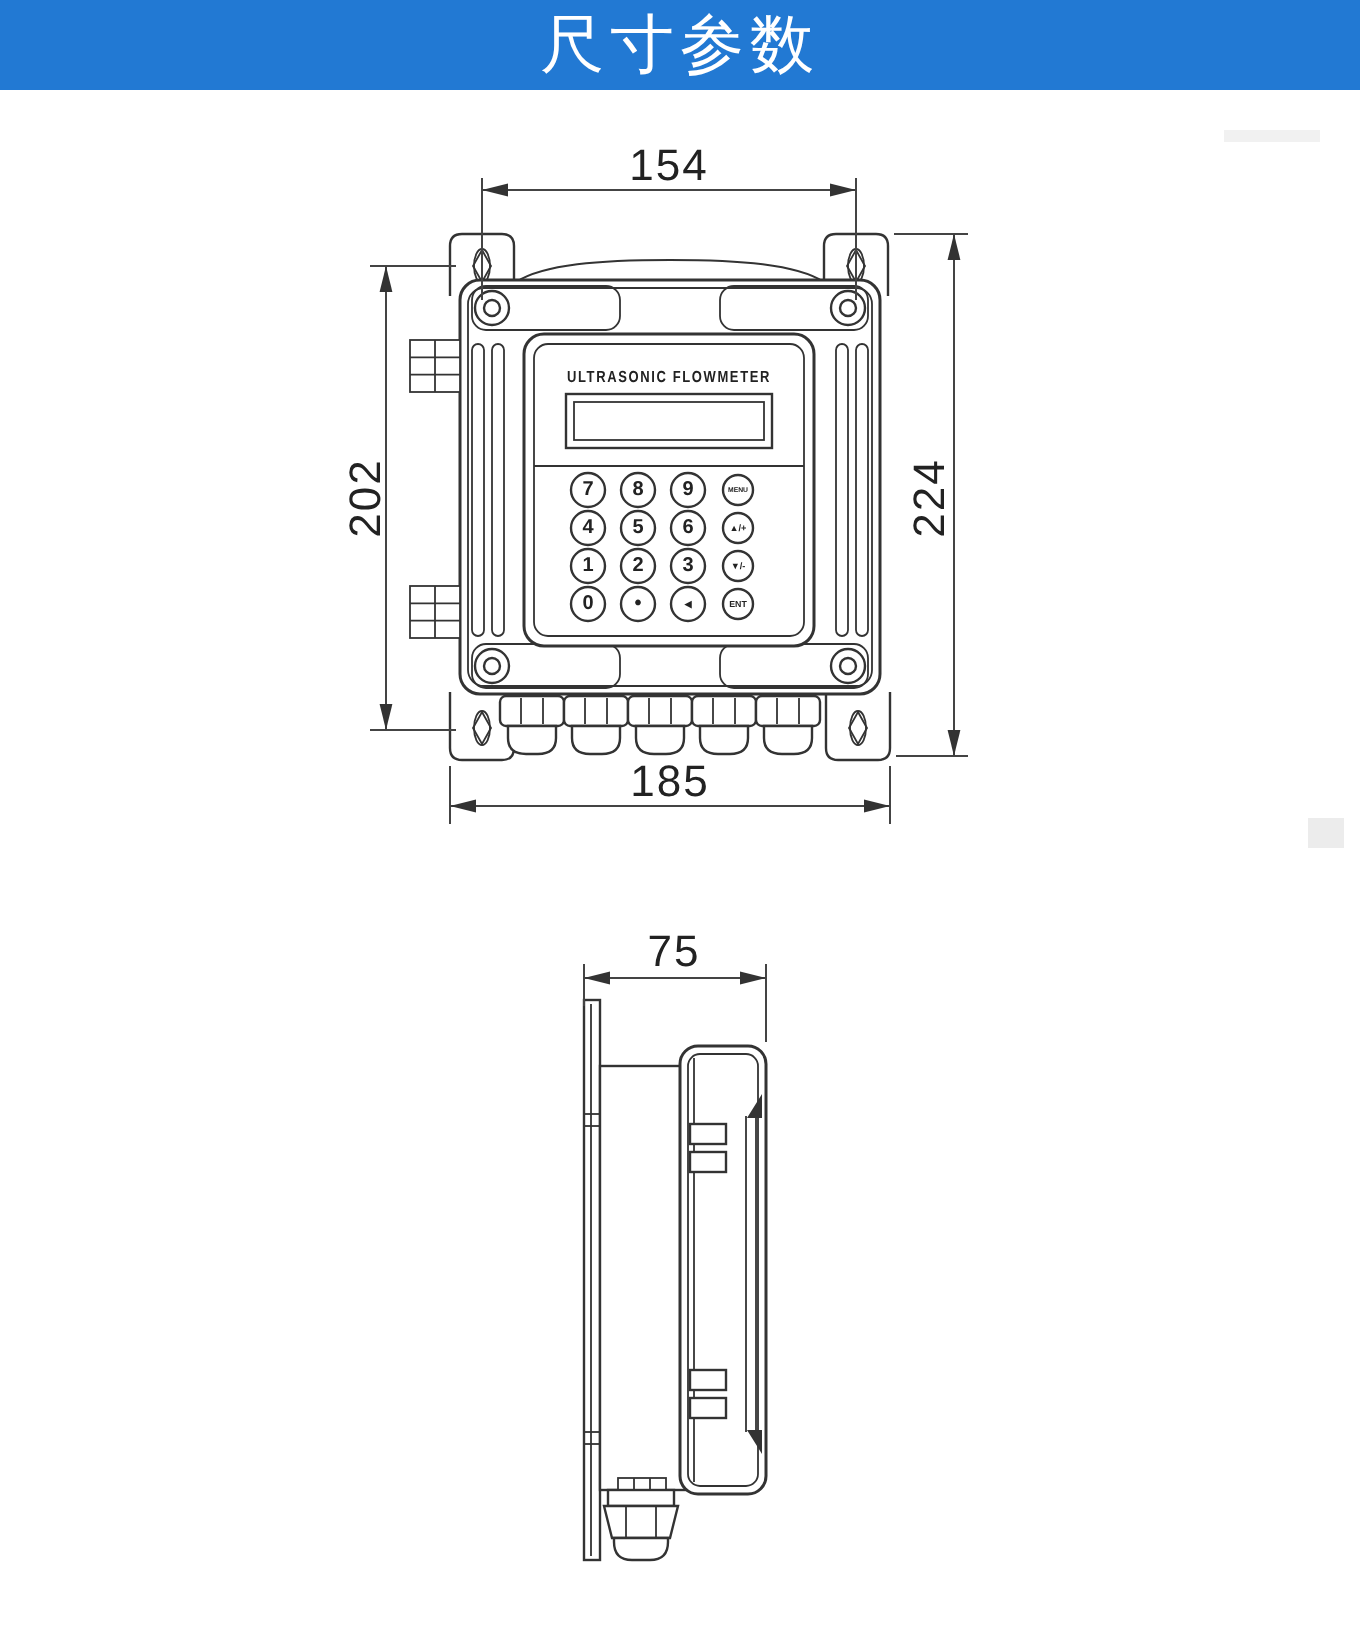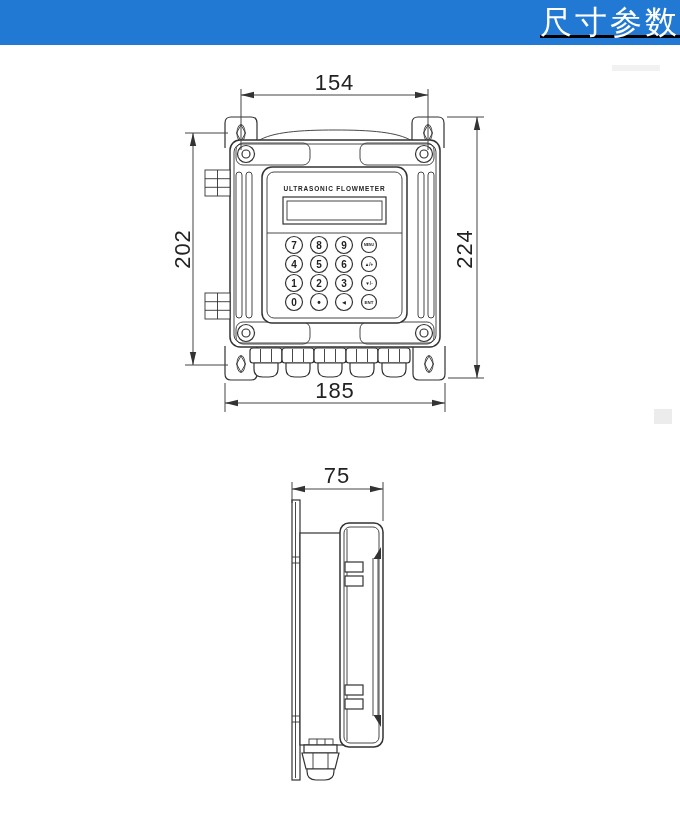--- a/index.html
+++ b/index.html
@@ -1,17 +1,17 @@
 <!DOCTYPE html>
 <html><head>
 <meta charset="utf-8">
 <style>
   html,body{margin:0;padding:0;background:#fff;width:680px;font-family:"Liberation Sans",sans-serif;}
   .page{position:relative;width:680px;height:825px;background:#fff;overflow:hidden;}
-  .banner{width:680px;height:45px;background:#2279d3;display:flex;align-items:center;justify-content:flex-end;text-decoration:underline;}
+  .banner{width:680px;height:45px;background:#2279d3;display:flex;align-items:center;justify-content:center;}
   .banner span{color:#fff;font-size:32px;letter-spacing:3px;font-weight:400;}
   .artifact1{position:absolute;left:612px;top:65px;width:48px;height:6px;background:#f1f1f1;}
   .artifact2{position:absolute;left:654px;top:409px;width:18px;height:15px;background:#ececec;}
   svg{display:block;}
   svg .ln{stroke:#333;stroke-width:1.2;fill:none;}
   svg .lt{stroke:#333;stroke-width:0.9;fill:none;}
   svg .lk{stroke:#333;stroke-width:1.5;fill:none;}
   svg .wh{fill:#fff;}
   svg .dim{stroke:#444;stroke-width:1;fill:none;}
   svg .ar{fill:#333;stroke:none;}

